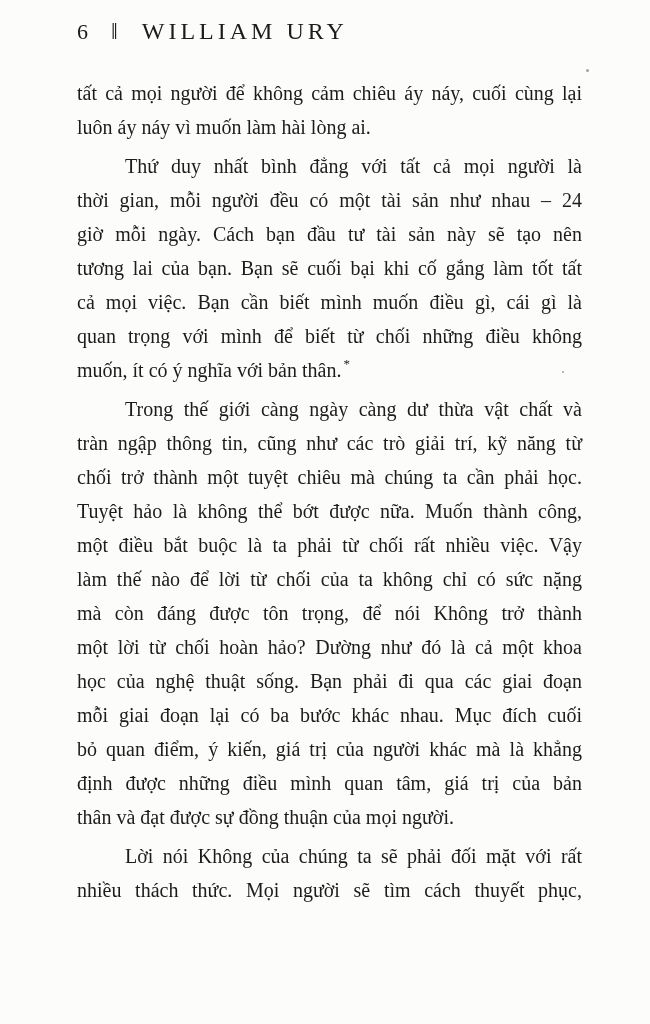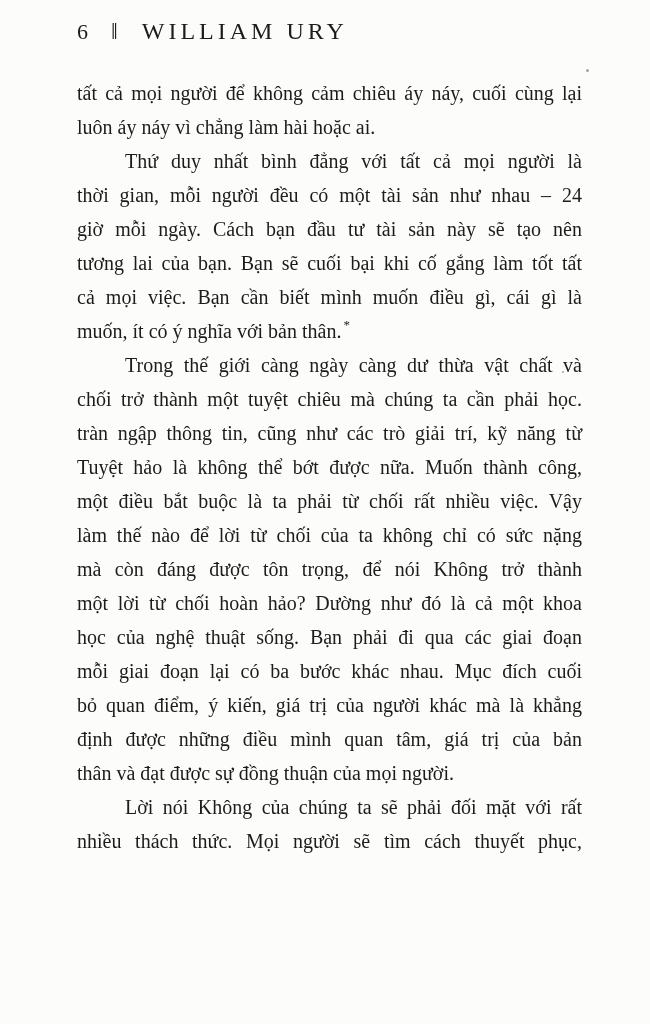--- a/index.html
+++ b/index.html
@@ -44,21 +44,21 @@
   .body {
     position: absolute;
     left: 77px;
     top: 76px;
     width: 505px;
   }
   .para {
     margin: 0;
     padding: 0;
   }
-  .para + .para { }
+  .para + .para { margin-top: 5px; }
   .line {
     display: block;
     font-size: 20px;
     line-height: 34px;
     height: 34px;
     text-align: justify;
     text-align-last: justify;
     white-space: normal;
     overflow: visible;
   }
@@ -92,36 +92,37 @@
   <header class="header">
     <span class="pagenum">6</span>
     <span class="sep">‖</span>
     <span class="running-title">WILLIAM URY</span>
   </header>
 
   <main class="body">
 
     <p class="para">
       <span class="line first">tất cả mọi người để không cảm chiêu áy náy, cuối cùng lại</span>
-      <span class="line last">luôn áy náy vì chẳng làm hài hoặc ai.</span>
+      <span class="line last">luôn áy náy vì muốn làm hài lòng ai.</span>
     </p>
 
     <p class="para indent">
       <span class="line first">Thứ duy nhất bình đẳng với tất cả mọi người là</span>
       <span class="line">thời gian, mỗi người đều có một tài sản như nhau – 24</span>
       <span class="line">giờ mỗi ngày. Cách bạn đầu tư tài sản này sẽ tạo nên</span>
       <span class="line">tương lai của bạn. Bạn sẽ cuối bại khi cố gắng làm tốt tất</span>
       <span class="line">cả mọi việc. Bạn cần biết mình muốn điều gì, cái gì là</span>
+      <span class="line">quan trọng với mình để biết từ chối những điều không</span>
       <span class="line last"><span>muốn, ít có ý nghĩa với bản thân.</span><sup class="fn">*</sup></span>
     </p>
 
     <p class="para indent">
       <span class="line first">Trong thế giới càng ngày càng dư thừa vật chất và</span>
+      <span class="line">tràn ngập thông tin, cũng như các trò giải trí, kỹ năng từ</span>
       <span class="line">chối trở thành một tuyệt chiêu mà chúng ta cần phải học.</span>
-      <span class="line">tràn ngập thông tin, cũng như các trò giải trí, kỹ năng từ</span>
       <span class="line">Tuyệt hảo là không thể bớt được nữa. Muốn thành công,</span>
       <span class="line">một điều bắt buộc là ta phải từ chối rất nhiều việc. Vậy</span>
       <span class="line">làm thế nào để lời từ chối của ta không chỉ có sức nặng</span>
       <span class="line">mà còn đáng được tôn trọng, để nói Không trở thành</span>
       <span class="line">một lời từ chối hoàn hảo? Dường như đó là cả một khoa</span>
       <span class="line">học của nghệ thuật sống. Bạn phải đi qua các giai đoạn</span>
       <span class="line">mỗi giai đoạn lại có ba bước khác nhau. Mục đích cuối</span>
       <span class="line">bỏ quan điểm, ý kiến, giá trị của người khác mà là khẳng</span>
       <span class="line">định được những điều mình quan tâm, giá trị của bản</span>
       <span class="line last">thân và đạt được sự đồng thuận của mọi người.</span>

